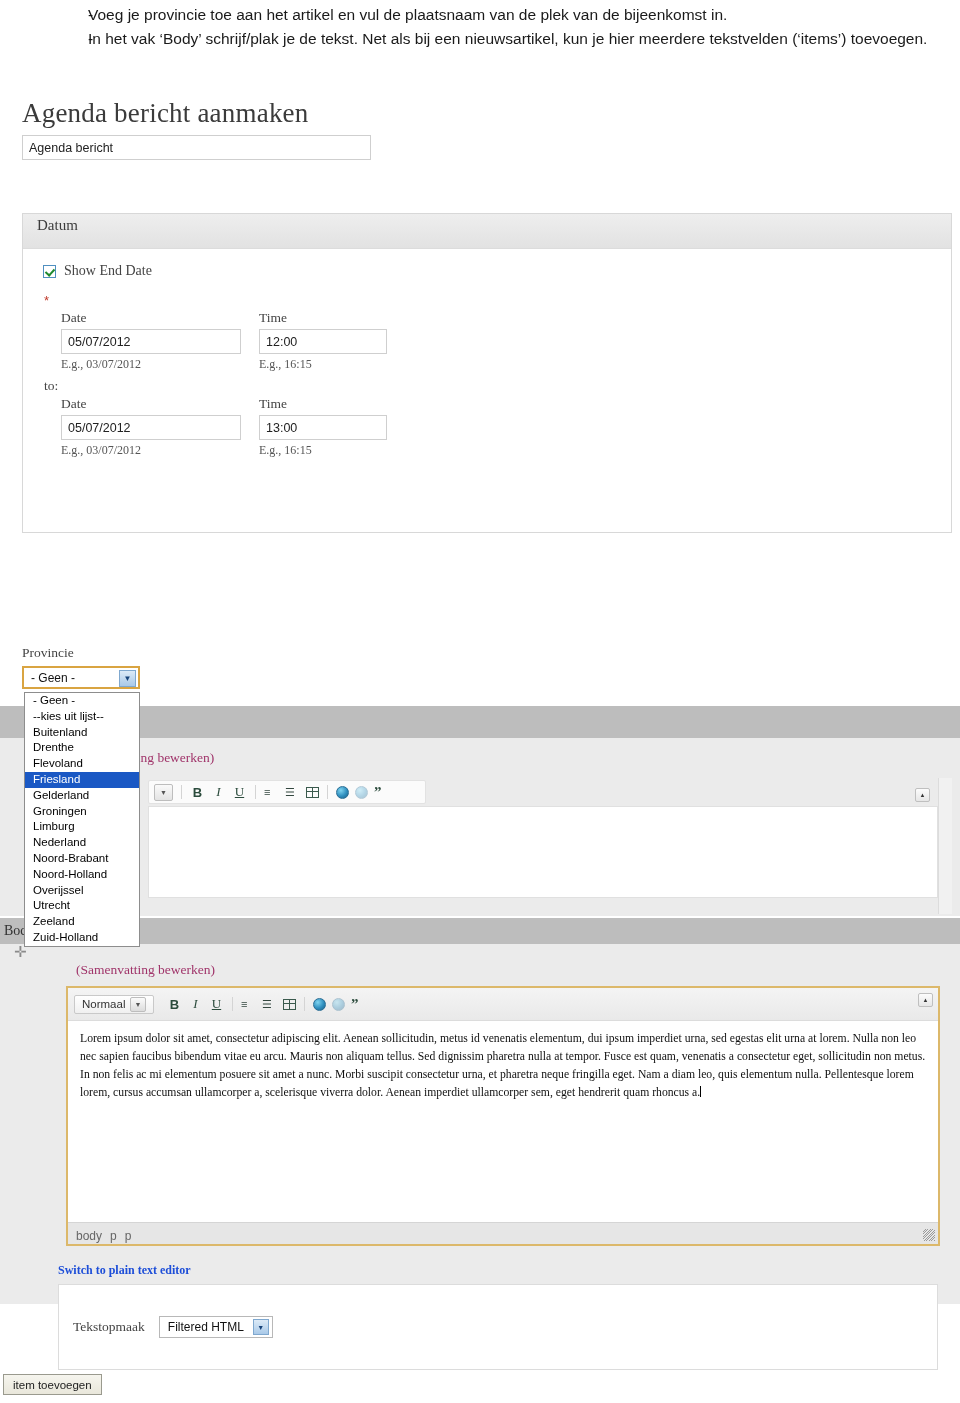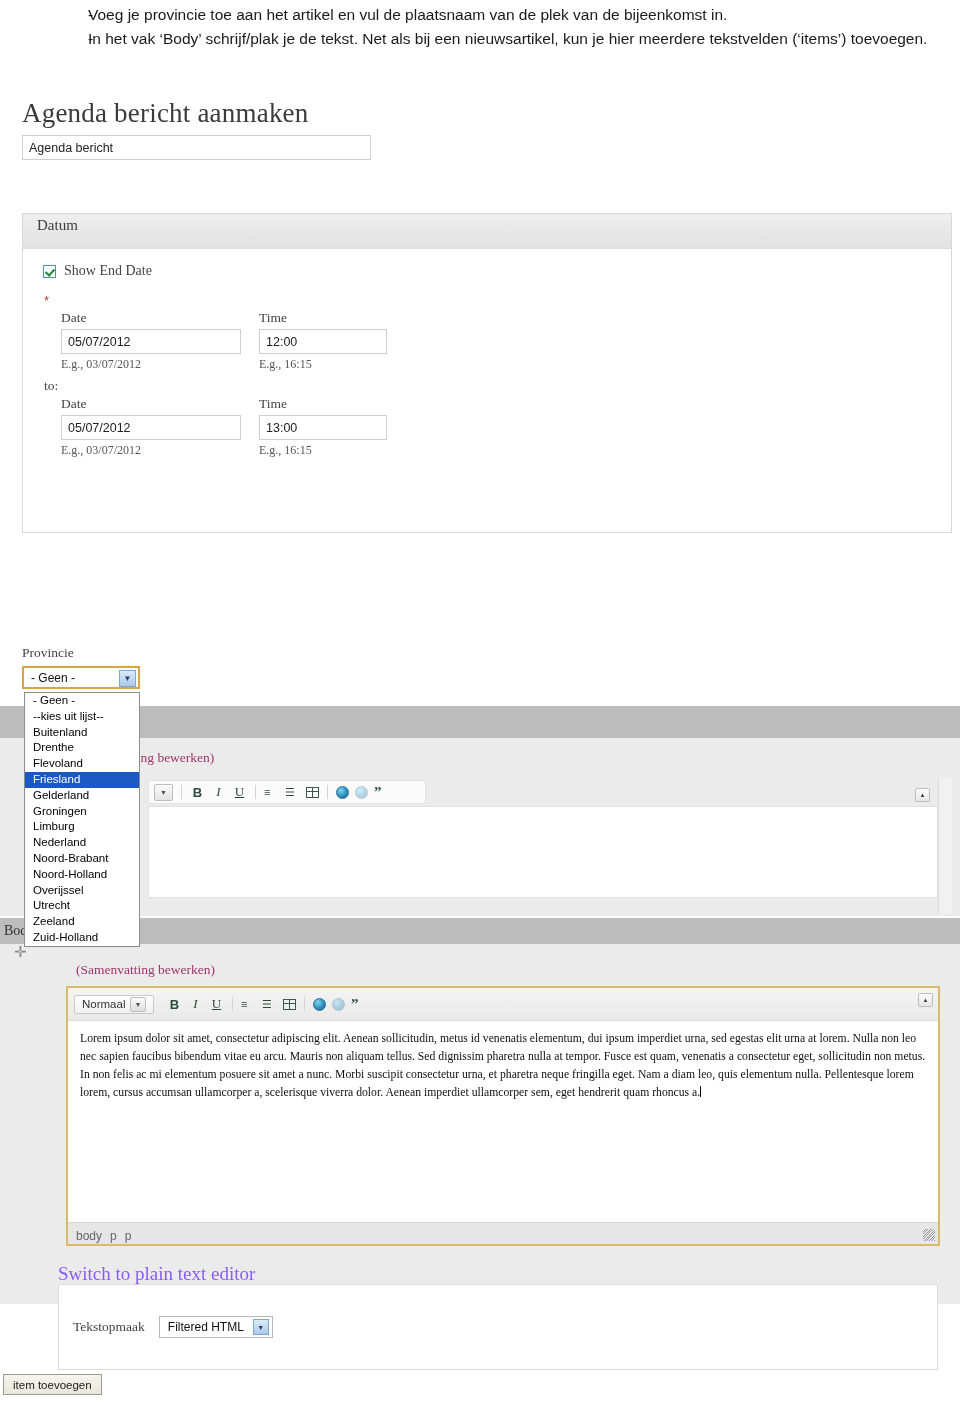--- a/index.html
+++ b/index.html
@@ -283,21 +283,21 @@
 
   .drag-handle {
     position:absolute;
     font-size:15px; color:#8a8a8a;
     font-family:"DejaVu Sans", sans-serif;
   }
 
   .switch-link {
     position:absolute;
     font-family:"Liberation Serif", serif;
-    font-size:19px; color:#8b5cf6;
+    font-size:12px; color:#1d4ed8;font-weight:bold;
   }
 
   .format-panel {
     position:absolute;
     border:1px solid #dcdcdc;
     background:#fff;
     display:flex; align-items:center;
     padding-left:14px;
     gap:14px;
   }

